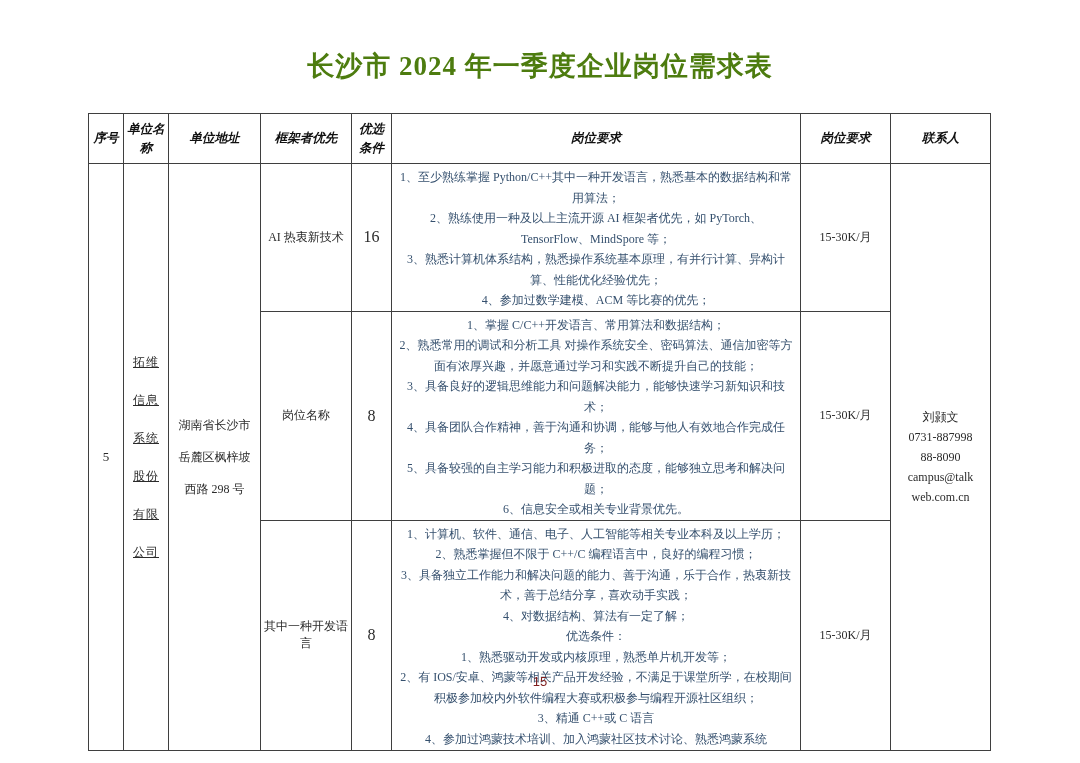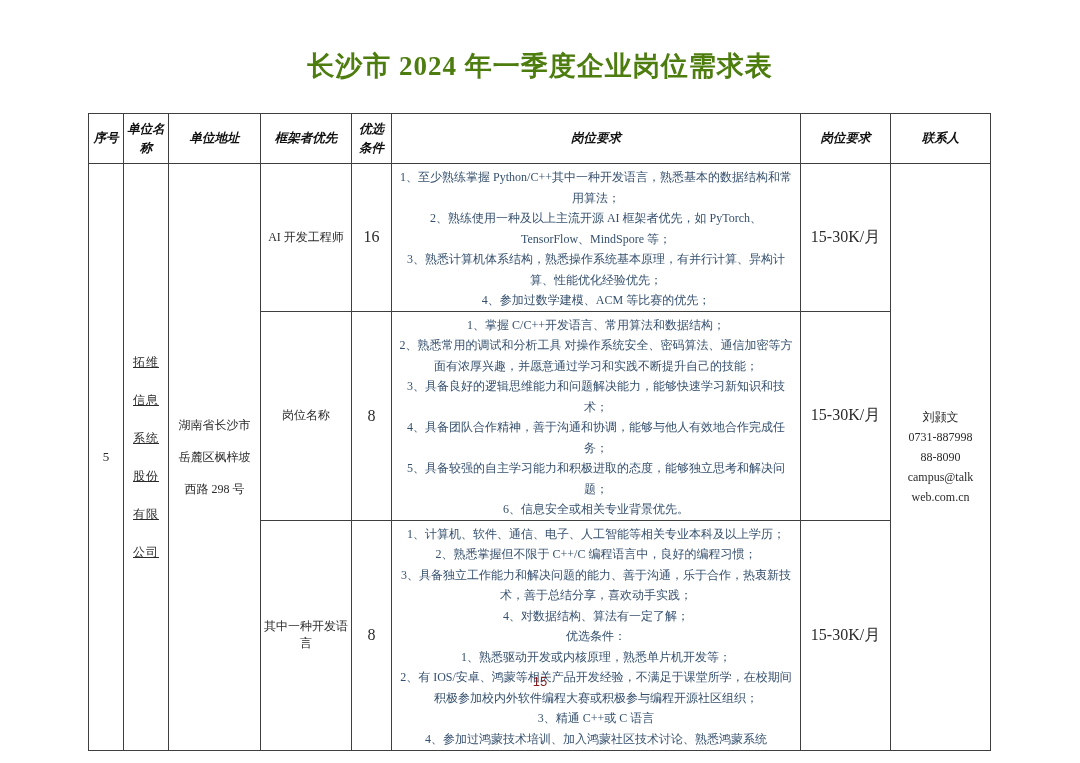--- a/index.html
+++ b/index.html
@@ -39,21 +39,21 @@
   td.cell-address { line-height: 32px; padding: 0 5px; }
   td.cell-position { padding: 0 3px; }
   td.cell-count { font-size: 16px; }
   td.cell-requirements {
     vertical-align: top; text-align: left;
     padding: 3px 6px 0 6px;
     line-height: 20.5px;
     white-space: pre-wrap;
     color: var(--req-color, #35506e);
   }
-  td.cell-salary { font-size: 16px; }
+  td.cell-salary { font-size: 12px; }
   td.cell-contact {
     line-height: 20px; padding: 0 16px;
     white-space: pre-wrap; word-break: break-all;
   }
 
   .page-number {
     position: absolute; top: 674px; left: 0; width: 100%;
     text-align: center; font-size: 13px; color: #7f1d1d;
     font-family: "Liberation Sans", "DejaVu Sans", sans-serif;
   }
@@ -86,21 +86,21 @@
         <th>岗位要求</th>
         <th>岗位要求</th>
         <th>联系人</th>
       </tr>
     </thead>
     <tbody>
       <tr class="pos-row-0">
         <td class="cell-index" rowspan="3">5</td>
         <td class="cell-company" rowspan="3">拓维信息系统股份有限公司</td>
         <td class="cell-address" rowspan="3">湖南省长沙市岳麓区枫梓坡西路 298 号</td>
-        <td class="cell-position">AI 开发工程师</td>
+        <td class="cell-position">AI 热衷新技术</td>
         <td class="cell-count">16</td>
         <td class="cell-requirements">1、至少熟练掌握 Python/C++其中一种开发语言，熟悉基本的数据结构和常用算法；
 2、熟练使用一种及以上主流开源 AI 框架者优先，如 PyTorch、TensorFlow、MindSpore 等；
 3、熟悉计算机体系结构，熟悉操作系统基本原理，有并行计算、异构计算、性能优化经验优先；
 4、参加过数学建模、ACM 等比赛的优先；</td>
         <td class="cell-salary">15-30K/月</td>
         <td class="cell-contact" rowspan="3">刘颢文
 0731-88799888-8090
 campus@talkweb.com.cn</td>
       </tr>

